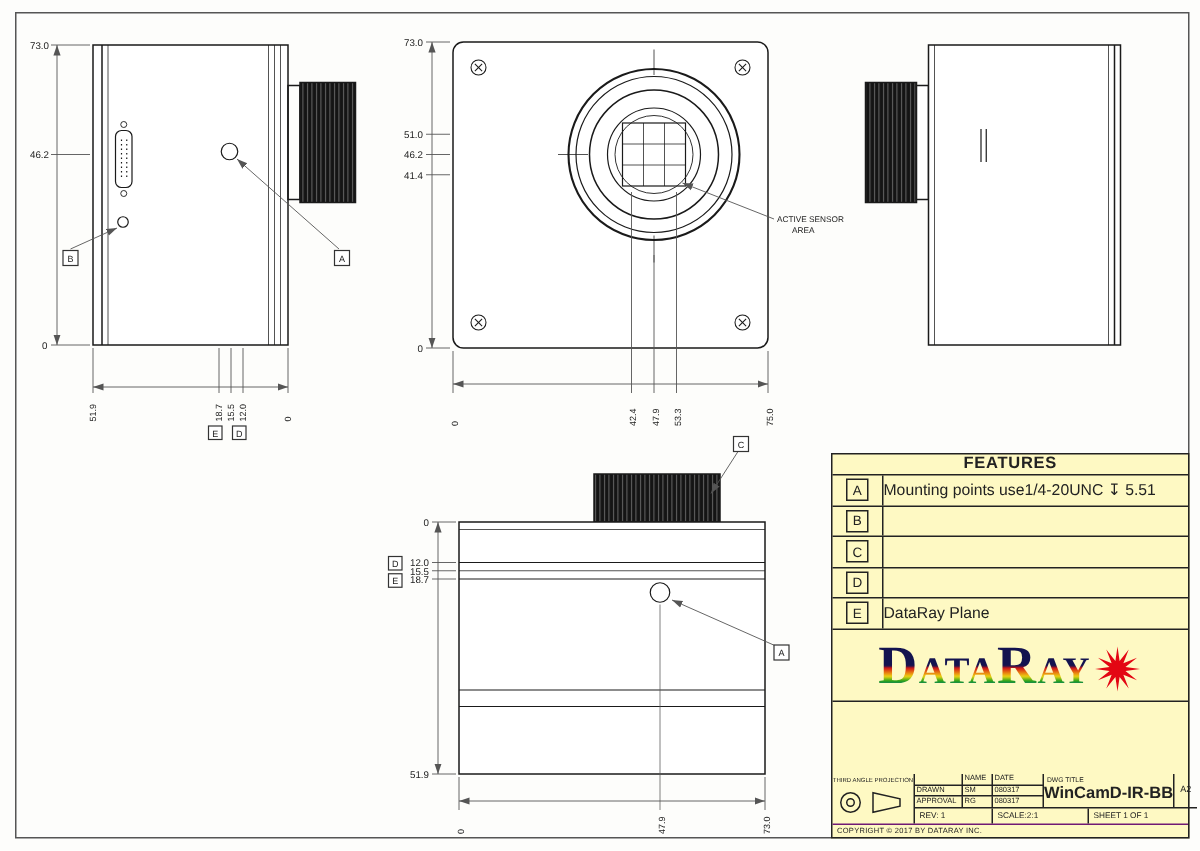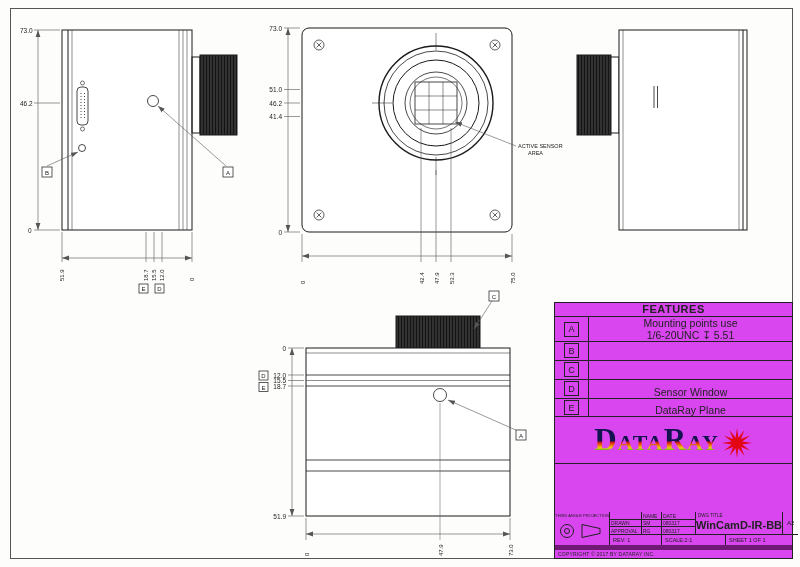--- a/index.html
+++ b/index.html
@@ -3,37 +3,37 @@
 <meta charset="utf-8">
 <style>
   * { margin:0; padding:0; box-sizing:border-box; }
   html,body { width:800px; height:567px; background:#ffffff; font-family:"Liberation Sans",sans-serif; color:#222; }
   .sheet { position:relative; width:800px; height:567px; background:#fdfdfb; overflow:hidden; }
   svg.draw { position:absolute; left:0; top:0; }
   svg text { font-family:"Liberation Sans",sans-serif; fill:#222; }
 
   
   .panel { position:absolute; left:554px; top:302px; width:239px; height:257px;
-           border:1px solid #222; background:#d946ef; display:flex; flex-direction:column; }
+           border:1px solid #222; background:#fef9c3; display:flex; flex-direction:column; }
   .feat-title { height:14px; border-bottom:1px solid #222; text-align:center;
                 font-size:11px; font-weight:bold; letter-spacing:.5px; line-height:13px; }
   .feat-row { display:flex; height:27px; border-bottom:1px solid #222; }
   .feat-key { width:34px; border-right:1px solid #222; display:flex; align-items:center; justify-content:center; }
   .keybox { width:15px; height:15px; border:1px solid #222; font-size:9px;
             display:flex; align-items:center; justify-content:center; }
-  .feat-desc { flex:1; display:flex; flex-direction:column; align-items:center; justify-content:flex-end;
+  .feat-desc { flex:1; display:flex; flex-direction:row; align-items:center; justify-content:flex-start;
                font-size:10.5px; line-height:12px; text-align:center; }
   .logo { height:53px; display:flex; align-items:center; justify-content:center; border-bottom:1px solid #222; }
   .logo-text { font-family:"Liberation Serif",serif; font-weight:bold; font-variant:small-caps;
-               font-size:31px; letter-spacing:1px; line-height:40px;
+               font-size:36px; letter-spacing:1px; line-height:40px;
                background:linear-gradient(180deg,#13134f 0%,#13134f 52%,#d01717 56%,#e87511 63%,#ead311 70%,#1e9e1e 78%,#1557c0 88%,#5a2d91 100%);
                -webkit-background-clip:text; background-clip:text; color:transparent; }
   .logo-star { margin-left:2px; margin-top:10px; }
 
-  .tb { display:flex; height:42px; border-bottom:5px solid #701a75; font-size:5px;margin-top:48px; }
+  .tb { display:flex; height:42px; border-bottom:1px solid #701a75; font-size:5px;margin-top:48px; }
   .tb-proj { width:58px; border-right:1px solid #222; display:flex; flex-direction:column; align-items:center; padding-top:1px; }
   .tb-proj-label { font-size:4px; white-space:nowrap; }
   .tb-main { flex:1; display:flex; flex-direction:column; }
   .tb-top { flex:1; display:flex; }
   .tb-grid { width:86px; display:grid; grid-template-columns:32px 20px 34px; grid-template-rows:8px 1fr 1fr;
              border-right:1px solid #222; }
   .tb-grid > div { border-right:1px solid #222; border-bottom:1px solid #222;
                    display:flex; align-items:center; padding-left:1px; overflow:hidden; }
   .tb-grid > div:nth-child(3n) { border-right:none; }
   .tb-grid > div:nth-child(n+7) { border-bottom:none; }
@@ -239,40 +239,36 @@
 <div class="panel">
 
   <div class="feat-title">FEATURES</div>
 
   <div class="feat-row">
     <div class="feat-key">
       <span class="keybox">A</span>
     </div>
     <div class="feat-desc">
       <div>Mounting points use</div>
-      <div>1/6-20UNC ↧ 5.51</div>
+      <div>1/4-20UNC ↧ 5.51</div>
     </div>
   </div>
   <div class="feat-row">
     <div class="feat-key">
       <span class="keybox">B</span>
     </div>
   </div>
   <div class="feat-row">
     <div class="feat-key">
       <span class="keybox">C</span>
     </div>
   </div>
   <div class="feat-row">
     <div class="feat-key">
       <span class="keybox">D</span>
-    </div>
-    <div class="feat-desc">
-      <div>Sensor Window</div>
-      <div></div>
     </div>
   </div>
   <div class="feat-row">
     <div class="feat-key">
       <span class="keybox">E</span>
     </div>
     <div class="feat-desc">
       <div>DataRay Plane</div>
       <div></div>
     </div>

